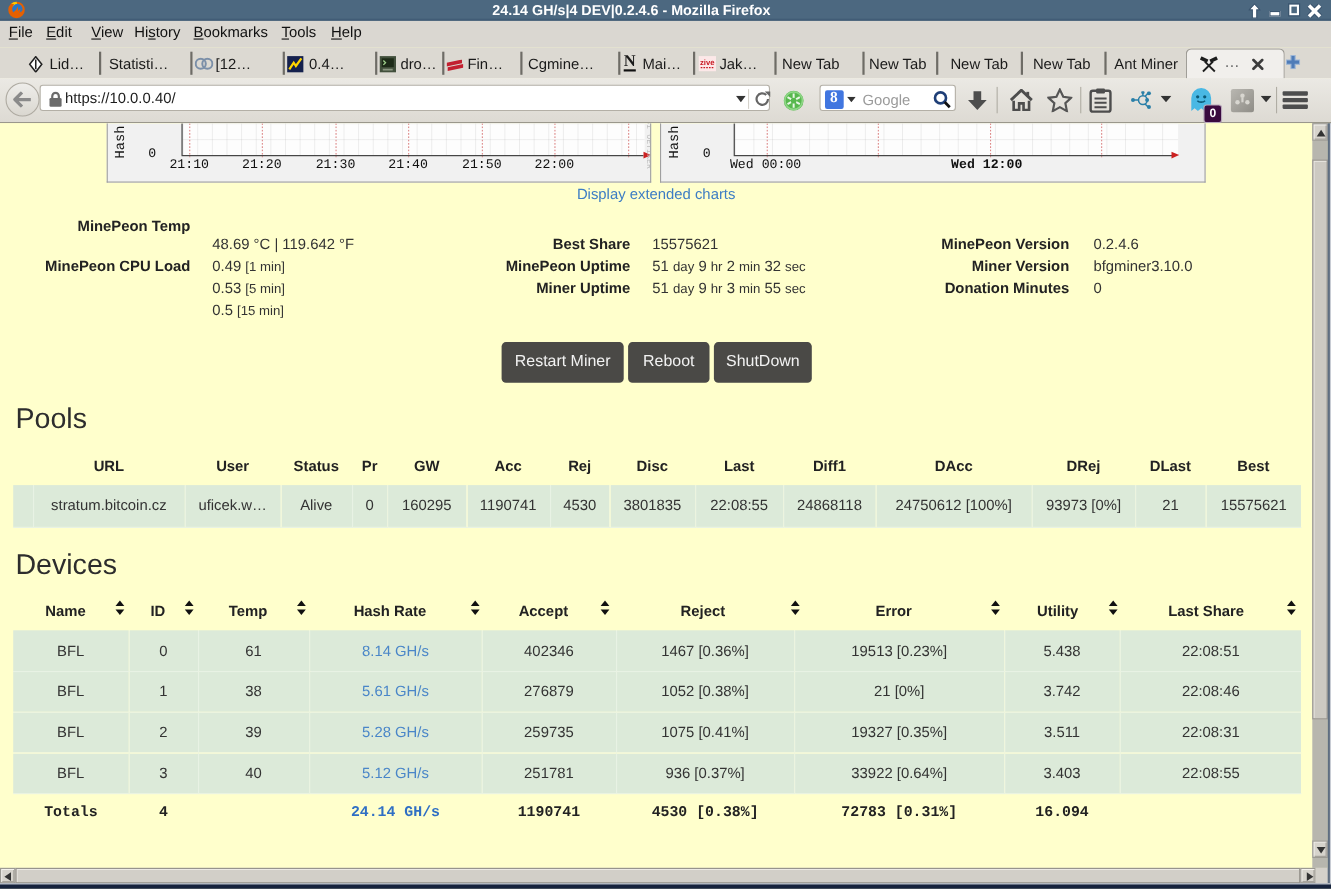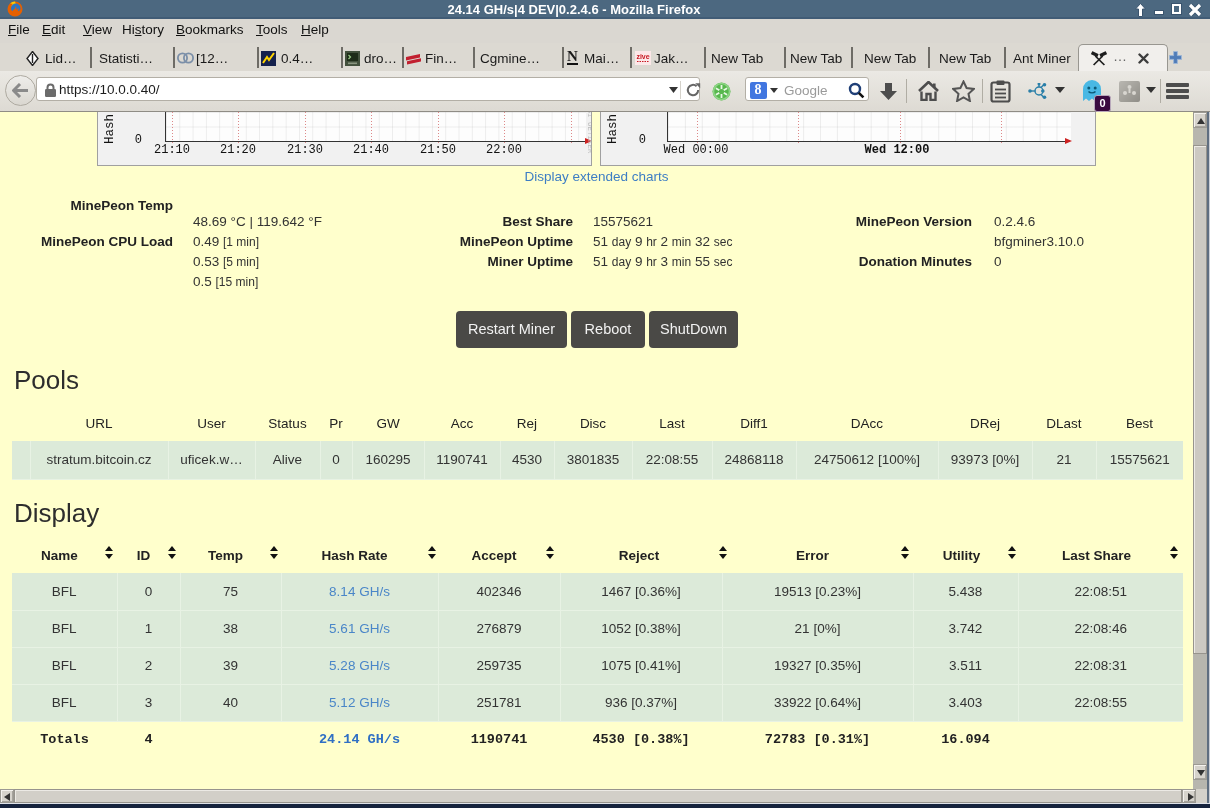--- a/index.html
+++ b/index.html
@@ -387,20 +387,21 @@
     <div class="sval" style="left:193px;top:122px;">0.49 <span class="small">[1 min]</span></div>
     <div class="sval" style="left:193px;top:142px;">0.53 <span class="small">[5 min]</span></div>
     <div class="sval" style="left:193px;top:162px;">0.5 <span class="small">[15 min]</span></div>
     <div class="slabel" style="left:300px;width:273px;top:102px;">Best Share</div>
     <div class="slabel" style="left:300px;width:273px;top:122px;">MinePeon Uptime</div>
     <div class="slabel" style="left:300px;width:273px;top:142px;">Miner Uptime</div>
     <div class="sval" style="left:593px;top:102px;">15575621</div>
     <div class="sval" style="left:593px;top:122px;">51 <span class="small">day</span> 9 <span class="small">hr</span> 2 <span class="small">min</span> 32 <span class="small">sec</span></div>
     <div class="sval" style="left:593px;top:142px;">51 <span class="small">day</span> 9 <span class="small">hr</span> 3 <span class="small">min</span> 55 <span class="small">sec</span></div>
     <div class="slabel" style="left:700px;width:272px;top:102px;">MinePeon Version</div>
+    <div class="slabel" style="left:700px;width:272px;top:122px;">Miner Version</div>
     <div class="slabel" style="left:700px;width:272px;top:142px;">Donation Minutes</div>
     <div class="sval" style="left:994px;top:102px;">0.2.4.6</div>
     <div class="sval" style="left:994px;top:122px;">bfgminer3.10.0</div>
     <div class="sval" style="left:994px;top:142px;">0</div>
 
     <div class="btn" style="left:456px;width:111px;">Restart Miner</div>
     <div class="btn" style="left:571px;width:74px;">Reboot</div>
     <div class="btn" style="left:649px;width:89px;">ShutDown</div>
 
     <div class="h2" style="top:253px;">Pools</div>
@@ -416,21 +417,21 @@
           <col style="width:54px">
           <col style="width:78px">
           <col style="width:80px">
           <col style="width:84px">
           <col style="width:142px">
           <col style="width:94px">
           <col style="width:64px">
           <col style="width:87px">
         </colgroup>
       <tbody>
-          <tr style="height:36px;font-weight:normal;color:#222;text-align:center;">
+          <tr style="height:36px;font-weight:bold;color:#222;text-align:center;">
         <td></td>
             <td>URL</td>
             <td>User</td>
             <td>Status</td>
             <td>Pr</td>
             <td>GW</td>
             <td>Acc</td>
             <td>Rej</td>
             <td>Disc</td>
             <td>Last</td>
@@ -453,21 +454,21 @@
             <td>22:08:55</td>
             <td>24868118</td>
             <td>24750612 [100%]</td>
             <td>93973 [0%]</td>
             <td>21</td>
             <td>15575621</td>
       </tr>
     </tbody>
       </table>
 
-    <div class="h2" style="top:386px;">Display</div>
+    <div class="h2" style="top:386px;">Devices</div>
     <table id="devtable" style="position:absolute;left:12px;top:425px;width:1171px;">
       <colgroup>
           <col style="width:105px">
           <col style="width:63px">
           <col style="width:101px">
           <col style="width:157px">
           <col style="width:122px">
           <col style="width:162px">
           <col style="width:191px">
           <col style="width:105px">
@@ -481,21 +482,21 @@
             <td style="padding-right:10px;">Hash Rate</td>
             <td style="padding-right:10px;">Accept</td>
             <td style="padding-right:4px;">Reject</td>
             <td style="padding-right:10px;">Error</td>
             <td style="padding-right:8px;">Utility</td>
             <td style="padding-right:8px;">Last Share</td>
       </tr>
       <tr class="datarow" style="height:37px;text-align:center;">
         <td>BFL</td>
             <td>0</td>
-            <td>75</td>
+            <td>61</td>
             <td><span class="lnk">8.14 GH/s</span></td>
             <td>402346</td>
             <td>1467 [0.36%]</td>
             <td>19513 [0.23%]</td>
             <td>5.438</td>
             <td>22:08:51</td>
       </tr>
       <tr class="datarow" style="height:37px;text-align:center;">
         <td>BFL</td>
             <td>1</td>

